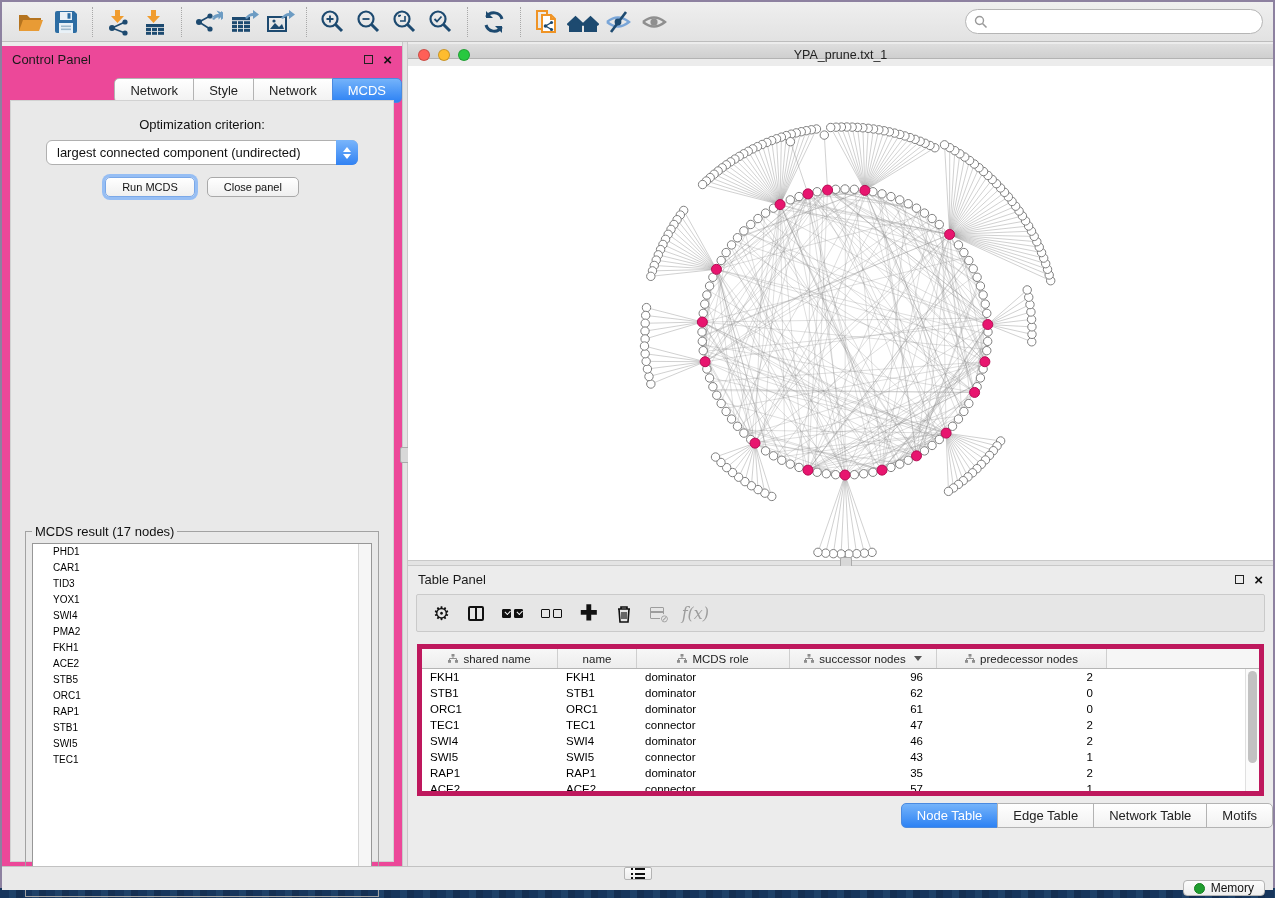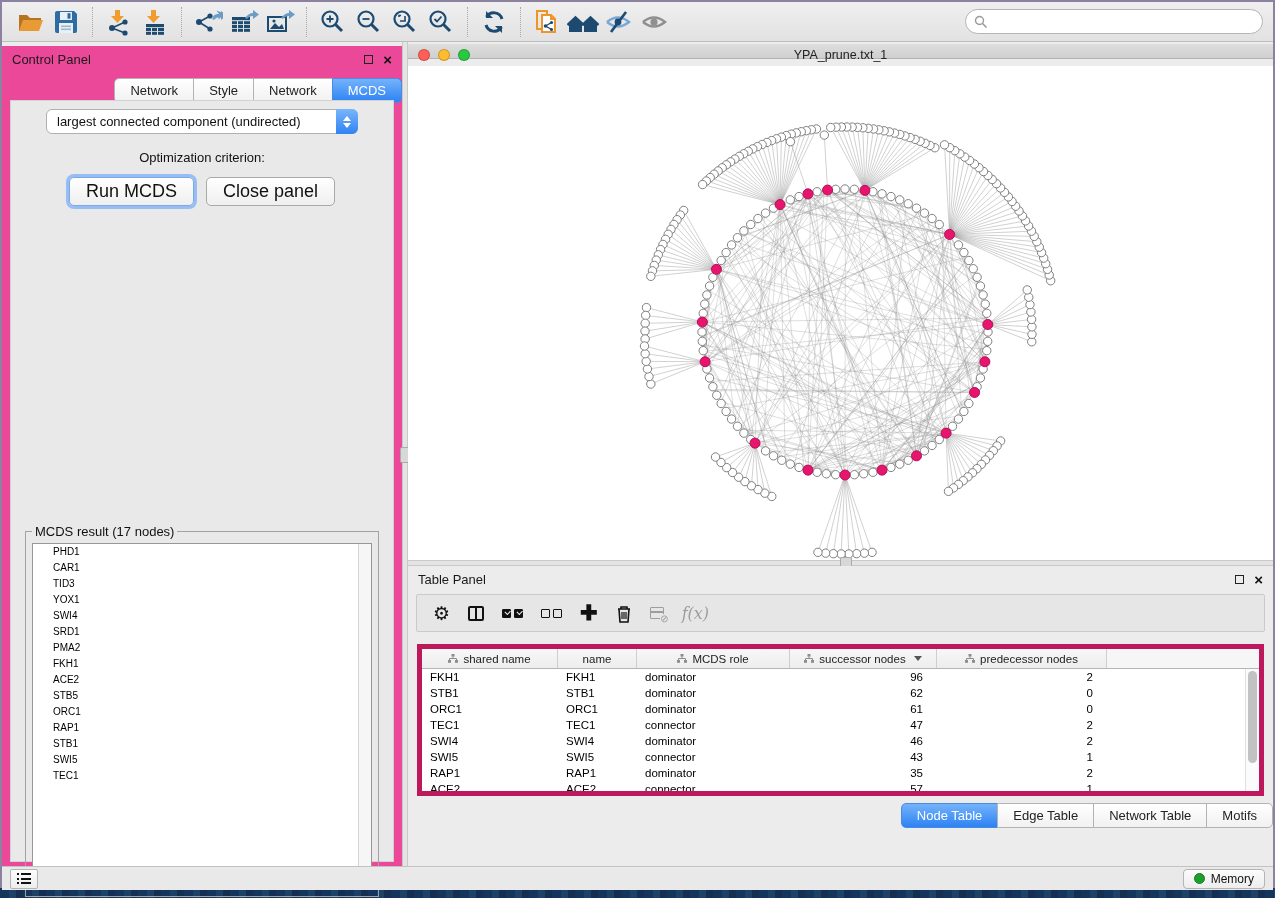--- a/index.html
+++ b/index.html
@@ -59,21 +59,21 @@
     background:#fff; border:1px solid #b0b0b0; border-radius:6px; font-size:13px;
     line-height:23px; padding-left:10px; color:#111; cursor:default; }
   #criterion .cap { position:absolute; right:-1px; top:-1px; bottom:-1px; width:22px;
     background:linear-gradient(#79b5fb,#3182f3); border-radius:0 6px 6px 0;
     display:flex; flex-direction:column; align-items:center; justify-content:center; gap:2px; }
   .chev-up { width:0; height:0; border-left:4px solid transparent; border-right:4px solid transparent;
     border-bottom:5px solid #fff; }
   .chev-down { width:0; height:0; border-left:4px solid transparent; border-right:4px solid transparent;
     border-top:5px solid #fff; }
   #cp-buttons { display:flex; justify-content:center; gap:12px; margin-top:12px; }
-  .mac-btn { font-size:18px; padding:3px 16px; background:linear-gradient(#ffffff,#efefef);
+  .mac-btn { font-size:11px; padding:3px 16px; background:linear-gradient(#ffffff,#efefef);
     border:1px solid #a9a9a9; border-radius:5px; color:#111; cursor:default;
     font-family:"Liberation Sans", sans-serif; }
   .mac-btn.focused { box-shadow:0 0 0 3px rgba(106,168,250,.65); border-color:#7aa8e8; }
 
   #mcds-fieldset { position:absolute; left:14px; right:14px; top:423px; height:373px;
     border:1px solid #a2a2a2; }
   #mcds-fieldset legend { font-size:13px; padding:0 3px; margin-left:6px; color:#111; }
   #mcds-listbox { position:absolute; left:6px; right:6px; top:4px; bottom:6px;
     background:#fff; border:1px solid #979797; overflow:hidden; }
   .list-item { font-size:10px; line-height:16px; padding-left:20px; color:#000; }
@@ -131,21 +131,21 @@
   .td { font-size:11.5px; color:#000; line-height:16px; padding-left:8px; white-space:nowrap; overflow:hidden; }
   .td.num { text-align:right; padding-right:14px; padding-left:0; }
   #t-scroll { position:absolute; right:0; top:20px; bottom:0; width:14px;
     background:#fbfbfb; border-left:1px solid #e0e0e0; }
   #t-thumb { position:absolute; left:2px; right:2px; top:2px; height:92px;
     background:#c2c2c2; border-radius:5px; }
   #tp-tabs { position:absolute; left:0; right:0; bottom:38px; }
 
   
   #status-bar { position:absolute; left:0; right:0; bottom:0; height:24px; background:#e9e9e9;
-    border-top:1px solid #c2c2c2; display:flex; align-items:center; padding:0 8px; }
+    border-top:1px solid #c2c2c2; display:flex; align-items:center; padding:0 8px;flex-direction:column; }
   #list-btn { width:28px; height:20px; background:linear-gradient(#fcfcfc,#ededed);
     border:1px solid #b4b4b4; border-radius:2px; display:flex; align-items:center; justify-content:center; }
   #list-glyph { width:14px; height:11px; display:flex; flex-direction:column; justify-content:space-between; }
   #list-glyph i { display:block; height:2px; background:#111; position:relative; margin-left:4px; }
   #list-glyph i::before { content:""; position:absolute; left:-4px; top:0; width:2px; height:2px; background:#111; }
   #memory-btn { margin-left:auto; height:20px; background:linear-gradient(#fcfcfc,#ededed);
     border:1px solid #b4b4b4; border-radius:4px; display:flex; align-items:center; gap:6px;
     padding:0 10px; font-size:12px; color:#111; }
   #memory-dot { width:11px; height:11px; border-radius:50%; background:#1f9d2f; border:0.5px solid #15801f; }
 </style>
@@ -322,42 +322,41 @@
         <span class="ph-float"></span>
         <span class="ph-close">×</span>
       </div>
       <div class="seg-bar" id="cp-tabs">
           <div class="seg-item">Network</div>
           <div class="seg-item">Style</div>
           <div class="seg-item">Network</div>
           <div class="seg-item selected">MCDS</div>
         </div>
       <div id="cp-card">
+        <div id="opt-label">Optimization criterion:</div>
         <div id="criterion">
           <span>largest connected component (undirected)</span>
           <span class="cap">
               <span class="chev-up"></span>
               <span class="chev-down"></span>
             </span>
         </div>
-        <div id="opt-label">Optimization criterion:</div>
         <div id="cp-buttons">
           <button class="mac-btn focused">Run MCDS</button>
           <button class="mac-btn">Close panel</button>
         </div>
         <fieldset id="mcds-fieldset">
           <legend>MCDS result (17 nodes)</legend>
           <div id="mcds-listbox">
             <div id="mcds-items">
                 <div class="list-item">PHD1</div>
                 <div class="list-item">CAR1</div>
                 <div class="list-item">TID3</div>
                 <div class="list-item">YOX1</div>
                 <div class="list-item">SWI4</div>
-                <div class="list-item">SRD1</div>
                 <div class="list-item">PMA2</div>
                 <div class="list-item">FKH1</div>
                 <div class="list-item">ACE2</div>
                 <div class="list-item">STB5</div>
                 <div class="list-item">ORC1</div>
                 <div class="list-item">RAP1</div>
                 <div class="list-item">STB1</div>
                 <div class="list-item">SWI5</div>
                 <div class="list-item">TEC1</div>
               </div>

